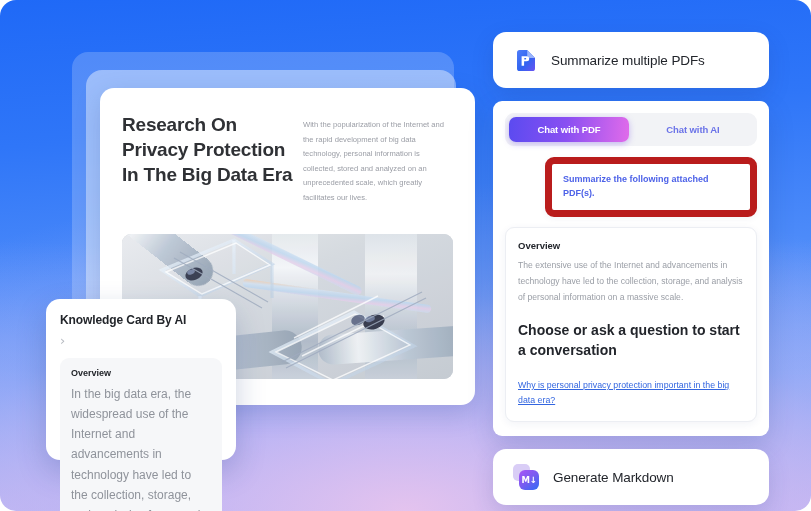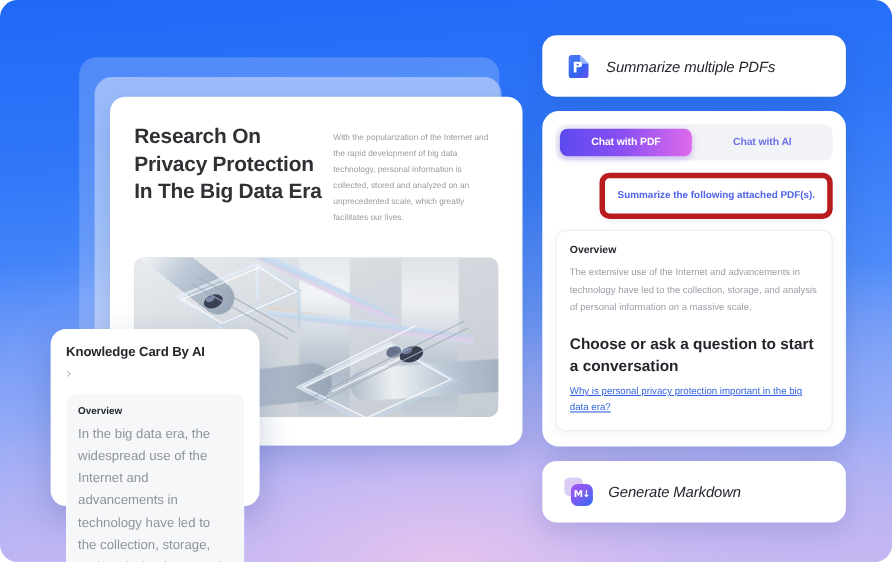--- a/index.html
+++ b/index.html
@@ -119,21 +119,21 @@
   .pill-card {
     background: #ffffff;
     border-radius: 13px;
     box-shadow: 0 8px 22px rgba(28,56,130,0.16);
     height: 56px;
     display: flex;
     align-items: center;
     padding: 0 20px;
     gap: 13px;
   }
-  .pill-label { font-size: 13.5px; color: #22252b; font-weight: 400; letter-spacing: -0.1px; font-style: italic; }
+  .pill-label { font-size: 13.5px; color: #22252b; font-weight: 400; letter-spacing: -0.1px; }
 
   
   .icon-pdf { position: relative; width: 25px; height: 25px; flex: 0 0 25px; }
   .icon-pdf svg { display: block; width: 25px; height: 25px; }
 
   
   .icon-md { position: relative; width: 27px; height: 26px; flex: 0 0 27px; }
   .icon-md .ghost {
     position: absolute; left: 0; top: 0; width: 17px; height: 17px;
     border-radius: 5px; background: #d9cdf6;
@@ -147,21 +147,21 @@
   .icon-md .main span {
     color: #ffffff; font-size: 8.5px; font-weight: 700; line-height: 1;
     letter-spacing: -0.3px;
     font-family: "DejaVu Sans", sans-serif;
   }
 
   
   #chat-panel {
     margin-top: 13px;
     background: #ffffff;
-    border-radius: 15px;
+    border-radius: 9px;
     box-shadow: 0 10px 26px rgba(28,56,130,0.18);
     padding: 12px 12px 14px 12px;
   }
   #tab-bar {
     background: #f2f3f6;
     border-radius: 9px;
     padding: 4px;
     display: flex;
     gap: 4px;
   }
@@ -180,21 +180,21 @@
     background: linear-gradient(95deg, #5b4bf0 0%, #8a4ff2 48%, #e06bea 100%);
     color: #ffffff;
     box-shadow: 0 2px 6px rgba(110,70,230,0.35);
   }
   .tab.inactive { background: transparent; color: #6b73e8; }
 
   #user-bubble-row { display: flex; justify-content: flex-end; margin-top: 11px; }
   #user-bubble {
     max-width: 212px;
     background: #ffffff;
-    border: 5px solid #b91c1c;
+    border: 7px solid #b91c1c;
     border-radius: 9px;
     padding: 9px 11px;
     box-shadow: 0 2px 6px rgba(30,50,120,0.05);
     font-size: 9px; font-weight: 700; line-height: 1.55;
     color: #4d62e8;
   }
 
   #assistant-bubble {
     margin-top: 10px;
     background: #ffffff;
@@ -207,21 +207,21 @@
   .ab-text {
     margin-top: 7px;
     font-size: 8.6px; line-height: 1.85; color: #9a9ea6;
   }
   .ab-subheading {
     margin-top: 14px;
     font-size: 14px; font-weight: 700; color: #22252b; line-height: 1.45;
   }
   .ab-link {
     display: inline-block;
-    margin-top: 6px;
+    margin-top: 18px;
     font-size: 8.8px; line-height: 1.72; color: #3366e0;
     text-decoration: underline;
     cursor: pointer;
   }
 
   #markdown-card { margin-top: 13px; }
 </style>
 </head>
 <body>
 

